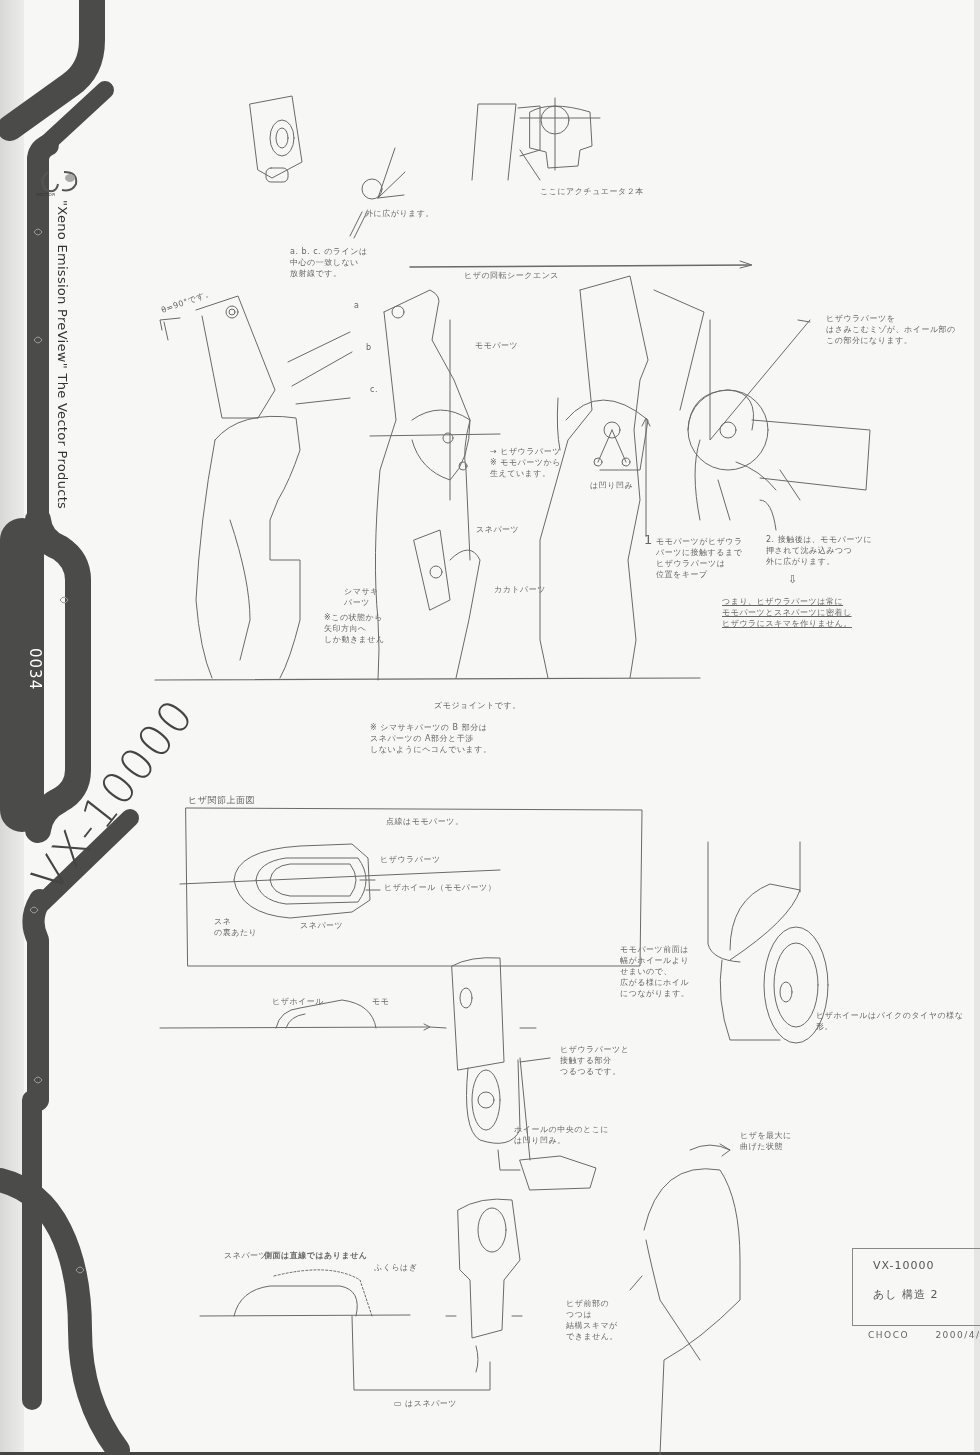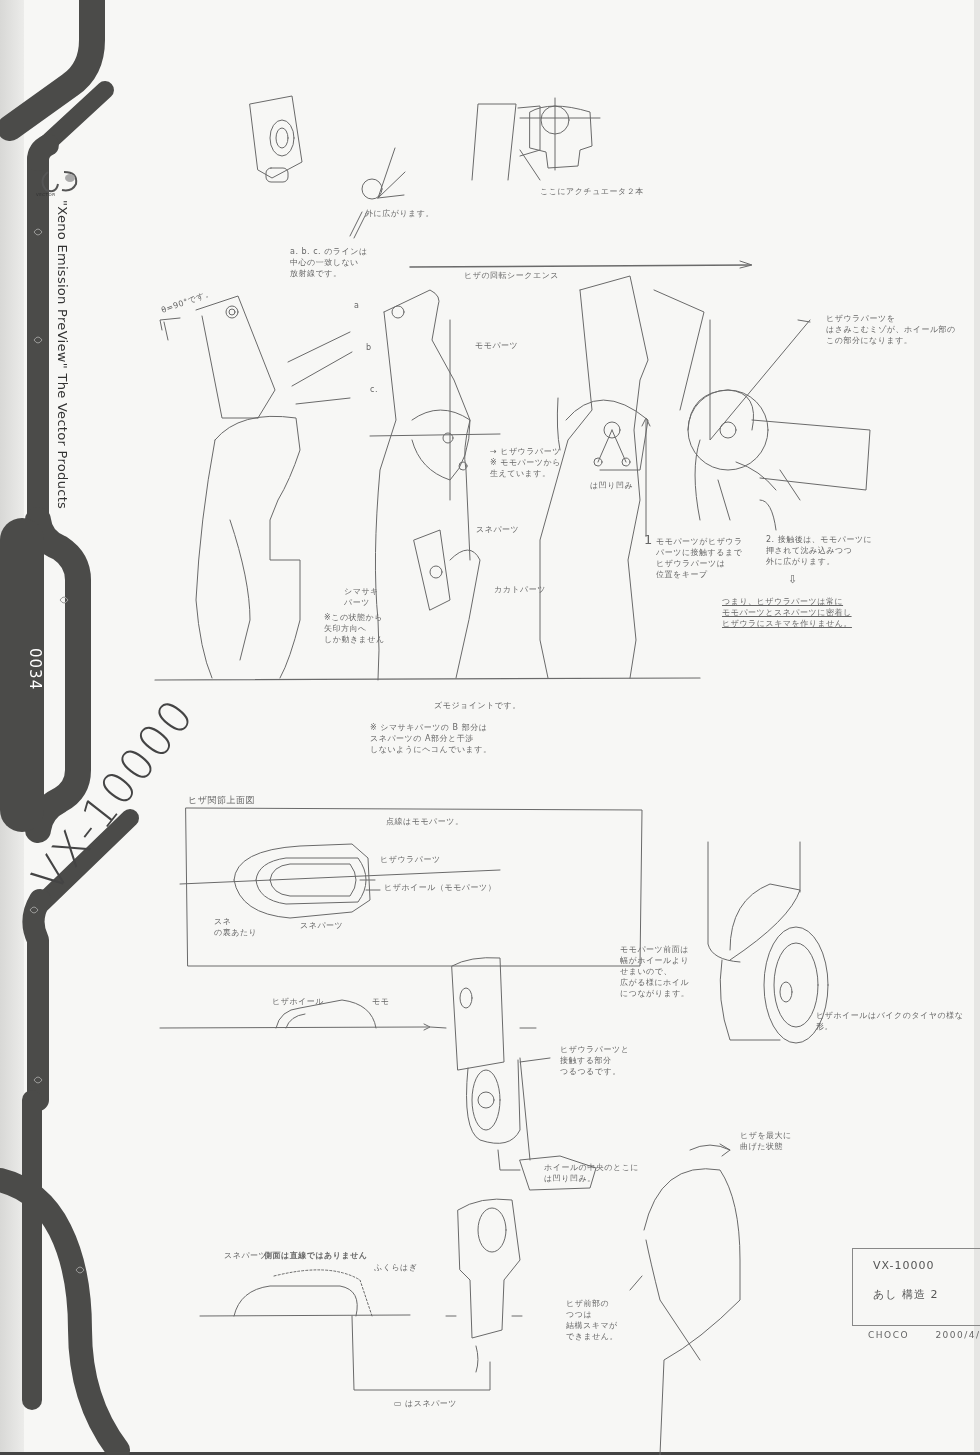--- a/index.html
+++ b/index.html
@@ -257,21 +257,21 @@
   <div class="note" style="left:372px;top:996px;">モモ</div>
   <div class="note" style="left:620px;top:944px;">モモパーツ前面は
 幅がホイールより
 せまいので、
 広がる様にホイル
 につながります。</div>
   <div class="note" style="left:816px;top:1010px;">ヒザホイールはバイクのタイヤの様な形。</div>
   <div class="note" style="left:560px;top:1044px;">ヒザウラパーツと
 接触する部分
 つるつるです。</div>
-  <div class="note" style="left:544px;top:1124px;margin-top:38px;">ホイールの中央のとこに
+  <div class="note" style="left:514px;top:1124px;">ホイールの中央のとこに
 は凹り凹み。</div>
   <div class="note" style="left:740px;top:1130px;">ヒザを最大に
 曲げた状態</div>
   <div class="note" style="left:224px;top:1250px;">スネパーツ</div>
   <div class="note" style="left:264px;top:1250px;font-weight:bold;">側面は直線ではありません</div>
   <div class="note" style="left:374px;top:1262px;">ふくらはぎ</div>
   <div class="note" style="left:566px;top:1298px;font-family:Liberation Serif, serif;">ヒザ前部の
 つつは
 結構スキマが
 できません。</div>

